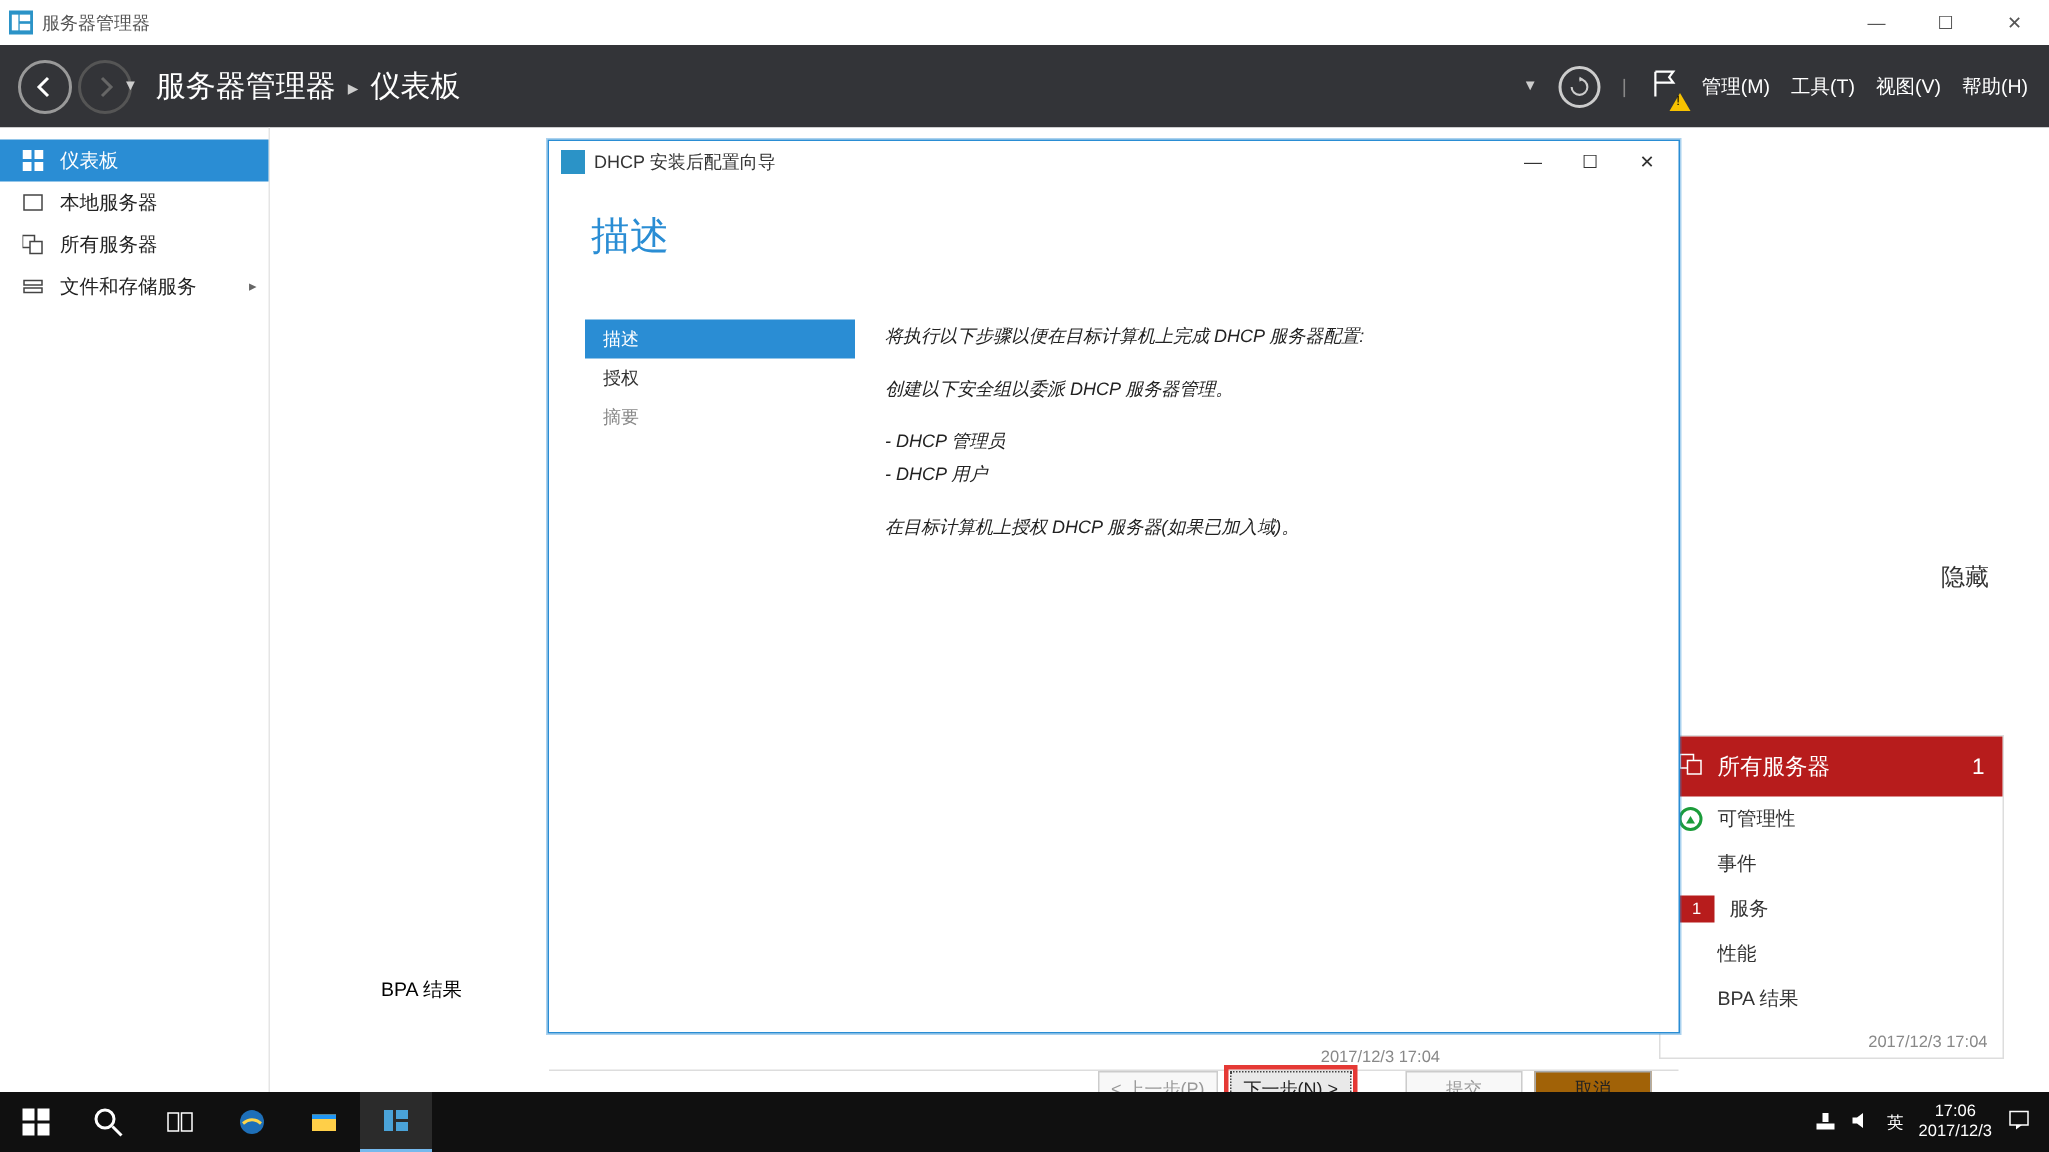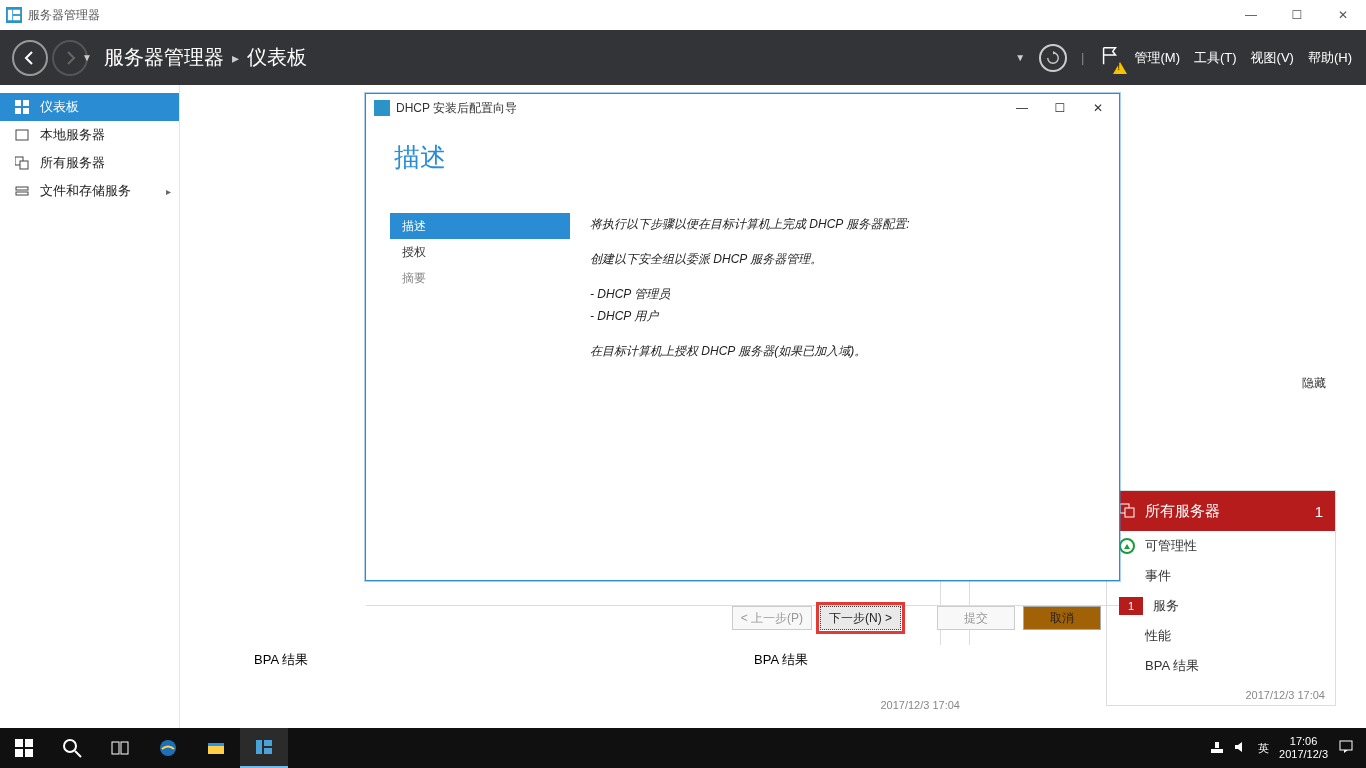--- a/index.html
+++ b/index.html
@@ -53,24 +53,24 @@
 .tile .row .badge { background: #b71c1c; color: #fff; width: 24px; height: 18px; font-size: 11px; display:inline-flex;align-items:center;justify-content:center;}
 .tile .ts { text-align: right; color: #888; font-size: 11px; padding: 8px 10px 4px; }
 
 
 .ghost { position:absolute; border:1px solid #ddd; background:#fff; }
 .ghost .ghost-head { height:40px; background:#b71c1c; color:#fff; display:flex; align-items:center; justify-content:flex-end; padding:0 12px; font-size:15px;}
 .ghost .ts { text-align:right; color:#888; font-size:11px; padding:6px 10px;}
 .ghost .bpa { font-size:13px; padding:6px 14px;}
 
 
-.hide-link { position:absolute; right:40px; top:290px; font-size:12px; color:#333; }
-
-
-.dialog { position: absolute; left: 185px; top: 8px; width: 755px; height: 488px; background: #fff; border: 1px solid #2a8dd4; box-shadow: 0 0 0 1px rgba(42,141,212,0.4); }
+.hide-link { position:absolute; right:40px; top:290px; font-size:16px; color:#333; }
+
+
+.dialog { position: absolute; left: 185px; top: 8px; width: 755px; height: 596px; background: #fff; border: 1px solid #2a8dd4; box-shadow: 0 0 0 1px rgba(42,141,212,0.4); }
 .dialog .dlg-title { height: 28px; display: flex; align-items: center; padding: 0 8px; font-size: 12px; color: #333; }
 .dialog .dlg-title .ico { width:16px; height:16px; margin-right:6px; background:#2b93c7;}
 .dialog .dlg-controls { margin-left: auto; display: flex; gap: 12px; }
 .dialog .dlg-controls span { width: 26px; text-align: center; }
 .dialog .dlg-body { display: flex; height: calc(100% - 28px - 46px); padding: 20px 24px 0 24px; }
 .dialog .dlg-heading { font-size: 26px; color: #2a8dd4; font-weight: 300; margin-bottom: 18px; }
 .dialog .dlg-left { width: 180px; }
 .dialog .step { height: 26px; display: flex; align-items: center; padding-left: 12px; font-size: 12px; color: #888; }
 .dialog .step.active { background: #2a8dd4; color: #fff; }
 .dialog .step.enabled { color: #333; }

